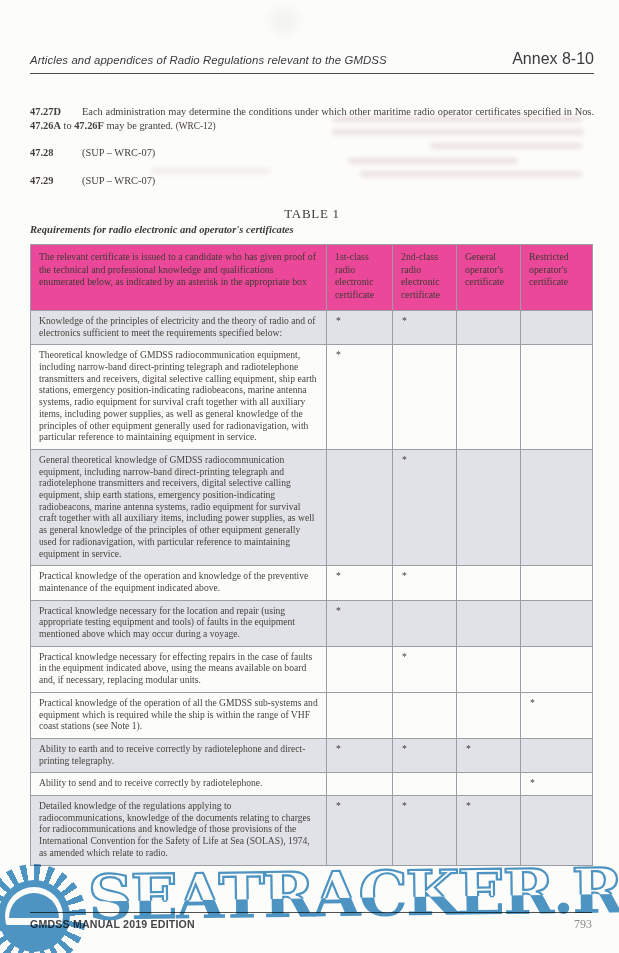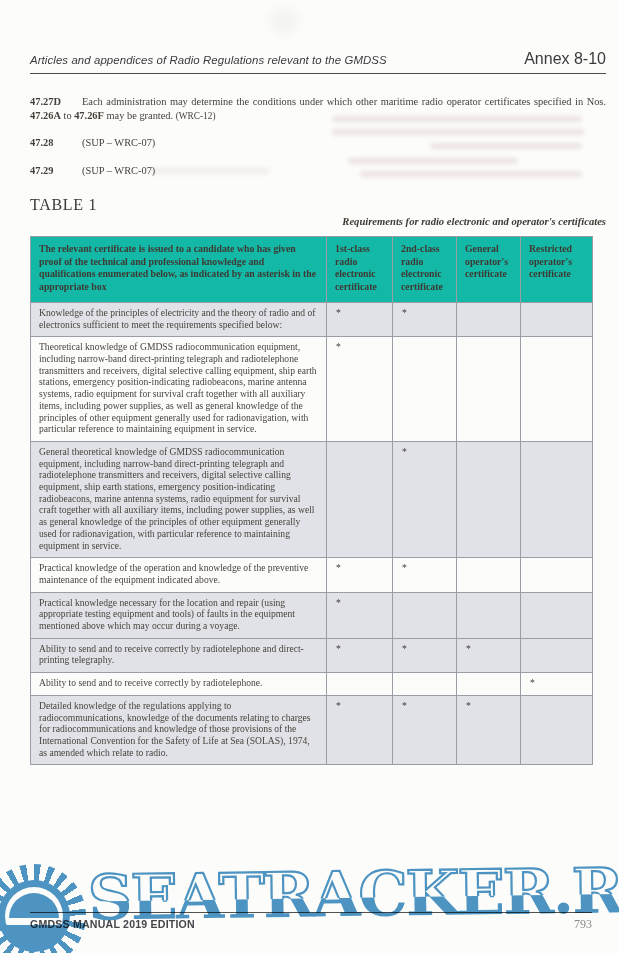--- a/index.html
+++ b/index.html
@@ -6,50 +6,50 @@
   html,body { background:#e8e8e6; }
   .page {
     position:relative;
     width:619px; height:953px;
     margin:0 auto;
     background:#fcfcfa;
     overflow:hidden;
     font-family:"Liberation Serif", serif;
     color:#44403a;
   }
-  .content { padding:0 13px 0 30px; }
+  .content { padding:0 25px 0 30px; }
 
   
   .running-header {
     margin-top:50px;
     display:flex; justify-content:space-between; align-items:baseline;
     font-family:"Liberation Sans", sans-serif;
     color:#3a3a3c;
   }
   .rh-title { font-style:italic; font-size:11.4px; letter-spacing:0.1px; }
   .rh-annex { font-size:16px; }
   .rh-rule { border-top:1.6px solid #4c4c4c; margin-top:5px; }
 
   
-  .paragraphs { margin-top:21px; }
+  .paragraphs { margin-top:31px; }
   .reg-para {
     font-size:10.4px; line-height:1.32; text-align:justify;
     margin-bottom:14px; color:#443f38;
   }
   .reg-para .reg-num { font-weight:bold; display:inline-block; min-width:52px; }
   .reg-para .seg-b { font-weight:bold; }
   .reg-para .seg-small { font-size:9.3px; }
 
   
   .table-title {
-    margin-top:18px; text-align:left;
-    font-size:16px; letter-spacing:0.7px; color:#3e3a34;
+    margin-top:18px; text-align:center;
+    font-size:13px; letter-spacing:0.7px; color:#3e3a34;
   }
   .table-subtitle {
-    margin-top:2px; text-align:right;
+    margin-top:2px; text-align:left;
     font-size:10.6px; font-weight:bold; font-style:italic; color:#3e3a34;
   }
 
   
   table.cert {
     margin-top:9px;
     border-collapse:collapse;
     width:562px;
     table-layout:fixed;
   }
@@ -59,23 +59,23 @@
     font-size:9.6px;
     line-height:1.22;
     text-align:left;
   }
   table.cert col.c-desc { width:296px; }
   table.cert col.c-1 { width:66px; }
   table.cert col.c-2 { width:64px; }
   table.cert col.c-3 { width:64px; }
   table.cert col.c-4 { width:72px; }
   table.cert th {
-    font-weight:bold; color:#3e3a33;
+    font-weight:normal; color:#3e3a33;
     padding:6px 8px 8px 8px;
-    background:#14b8a6;
+    background:#ec4899;
     font-size:9.8px;
     line-height:1.3;
   }
   table.cert td.desc { padding:4px 8px 6px 8px; color:#49443d; }
   table.cert td.mark { padding:4px 0 6px 9px; color:#3e3a33; }
   table.cert tr.shaded td { background:var(--shade, #e0e2e8); }
 
   
   .footer { position:absolute; left:30px; right:27px; top:912px; }
   .footer-rule { border-top:1.4px solid #53524f; }
@@ -208,22 +208,36 @@
             <td class="mark"></td>
             <td class="mark"></td>
           </tr>
           <tr class="shaded">
             <td class="desc">Practical knowledge necessary for the location and repair (using appropriate testing equipment and tools) of faults in the equipment mentioned above which may occur during a voyage.</td>
             <td class="mark">*</td>
             <td class="mark"></td>
             <td class="mark"></td>
             <td class="mark"></td>
           </tr>
-          <tr class="shaded">
-            <td class="desc">Ability to send and to receive correctly by radiotelephone and direct-printing telegraphy.</td>
+          <tr>
+            <td class="desc">Practical knowledge necessary for effecting repairs in the case of faults in the equipment indicated above, using the means available on board and, if necessary, replacing modular units.</td>
+            <td class="mark"></td>
+            <td class="mark">*</td>
+            <td class="mark"></td>
+            <td class="mark"></td>
+          </tr>
+          <tr>
+            <td class="desc">Practical knowledge of the operation of all the GMDSS sub-systems and equipment which is required while the ship is within the range of VHF coast stations (see Note 1).</td>
+            <td class="mark"></td>
+            <td class="mark"></td>
+            <td class="mark"></td>
+            <td class="mark">*</td>
+          </tr>
+          <tr class="shaded">
+            <td class="desc">Ability to earth and to receive correctly by radiotelephone and direct-printing telegraphy.</td>
             <td class="mark">*</td>
             <td class="mark">*</td>
             <td class="mark">*</td>
             <td class="mark"></td>
           </tr>
           <tr>
             <td class="desc">Ability to send and to receive correctly by radiotelephone.</td>
             <td class="mark"></td>
             <td class="mark"></td>
             <td class="mark"></td>

